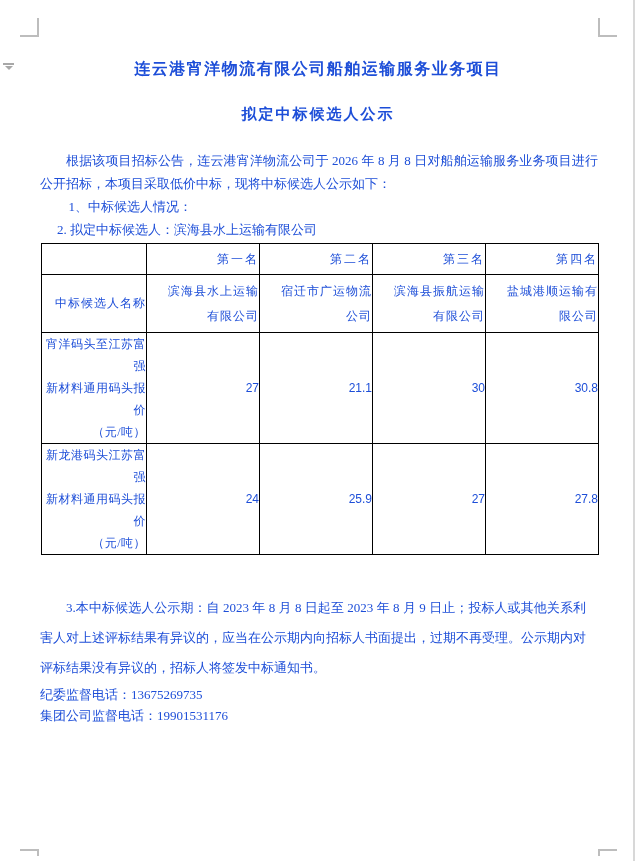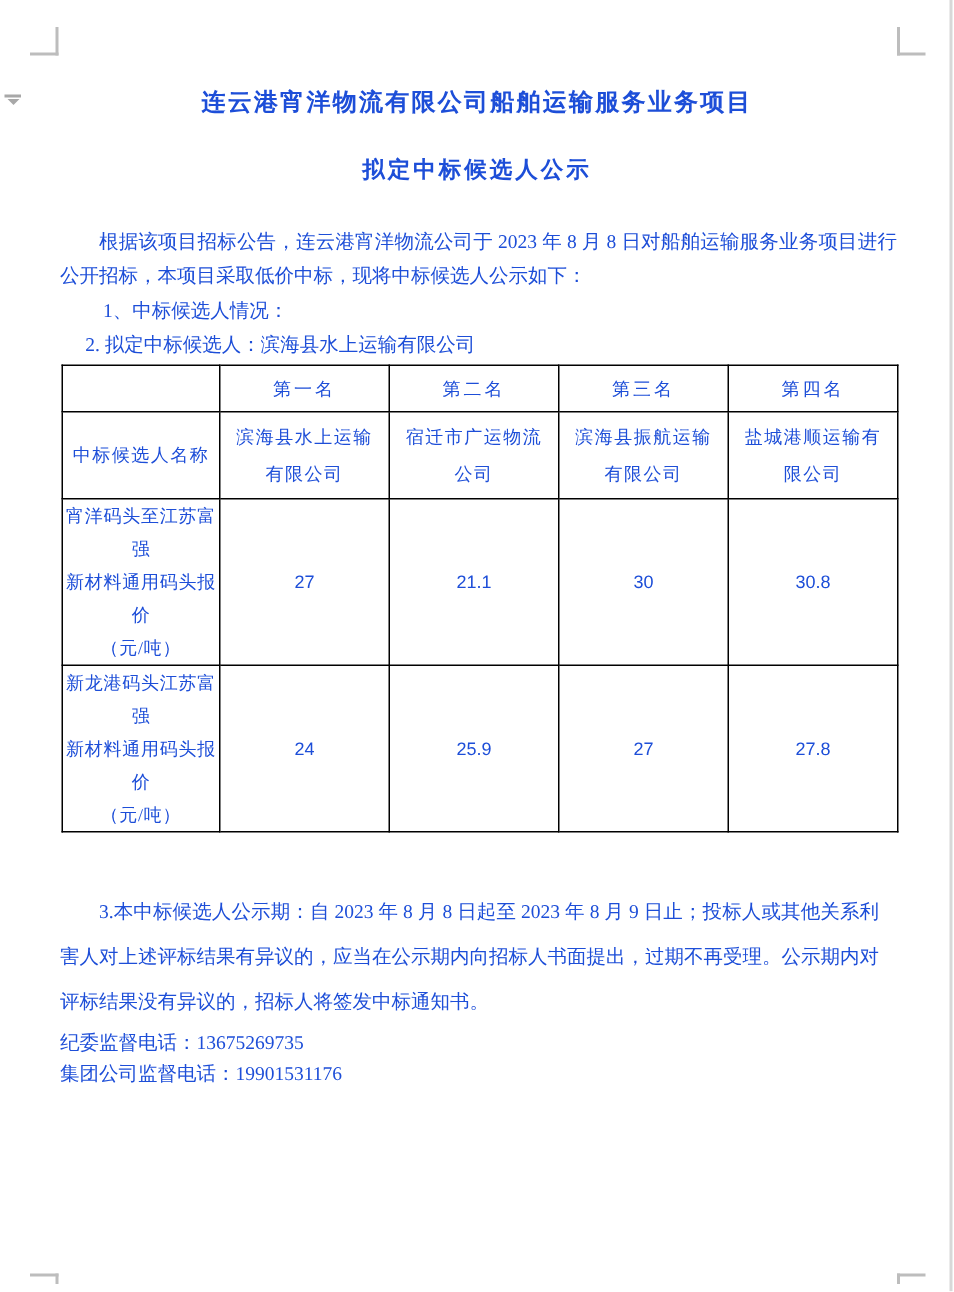--- a/index.html
+++ b/index.html
@@ -21,21 +21,21 @@
 
   .title { margin:0; padding-top:60px; text-align:center; font-size:16px; font-weight:bold; line-height:18px; letter-spacing:1.5px; }
   .subtitle { margin:27px 0 0 0; text-align:center; font-size:15px; font-weight:bold; line-height:18px; letter-spacing:2px; }
 
   .content { margin:26px 38px 0 40px; font-size:13px; }
   .intro { margin:0; line-height:23px; text-indent:2em; text-align:justify; }
   .list-item-1 { margin:0; line-height:23px; text-indent:2.2em; }
   .list-item-2 { margin:0; line-height:23px; text-indent:1.3em; }
 
   table.bid { border-collapse:collapse; table-layout:fixed; width:557px; margin:2px 0 0 1px; }
-  table.bid td { border:1px solid #000000; text-align:center; vertical-align:middle; padding:0; font-size:12px; }
+  table.bid td { border:1px solid #000000; text-align:right; vertical-align:middle; padding:0; font-size:12px; }
   tr.r-head td { height:30px; letter-spacing:2px; }
   tr.r-names td { height:57px; }
   tr.r-price1 td { height:67px; }
   tr.r-price2 td { height:85px; }
   td.name-cell { white-space:pre-line; line-height:25px; letter-spacing:1px;margin-left:16px; }
   td.center-label { letter-spacing:1px; }
   td.row-label { text-align:left; vertical-align:top; padding:5px 2px 0 4px; white-space:pre-line; line-height:22px; font-size:11px; letter-spacing:0.5px; }
   td.num { font-family:"Liberation Sans", sans-serif; font-size:12px;margin-top:39px; }
 
   .bottom { margin:38px 50px 0 40px; font-size:13px; }
@@ -58,21 +58,21 @@
   <div class="edge-line"></div>
   <div class="para-icon">
     <div class="bar"></div>
     <div class="tri"></div>
   </div>
 
   <h1 class="title">连云港宵洋物流有限公司船舶运输服务业务项目</h1>
   <h2 class="subtitle">拟定中标候选人公示</h2>
 
   <div class="content">
-    <p class="intro">根据该项目招标公告，连云港宵洋物流公司于 2023 年 8 月 8 日对船舶运输服务业务项目进行公开招标，本项目采取低价中标，现将中标候选人公示如下：</p>
+    <p class="intro">根据该项目招标公告，连云港宵洋物流公司于 2026 年 8 月 8 日对船舶运输服务业务项目进行公开招标，本项目采取低价中标，现将中标候选人公示如下：</p>
     <p class="list-item-1">1、中标候选人情况：</p>
     <p class="list-item-2">2. 拟定中标候选人：滨海县水上运输有限公司</p>
 
     <table class="bid">
       <colgroup>
         <col style="width:105px">
           <col style="width:113px">
           <col style="width:113px">
           <col style="width:113px">
           <col style="width:113px">

